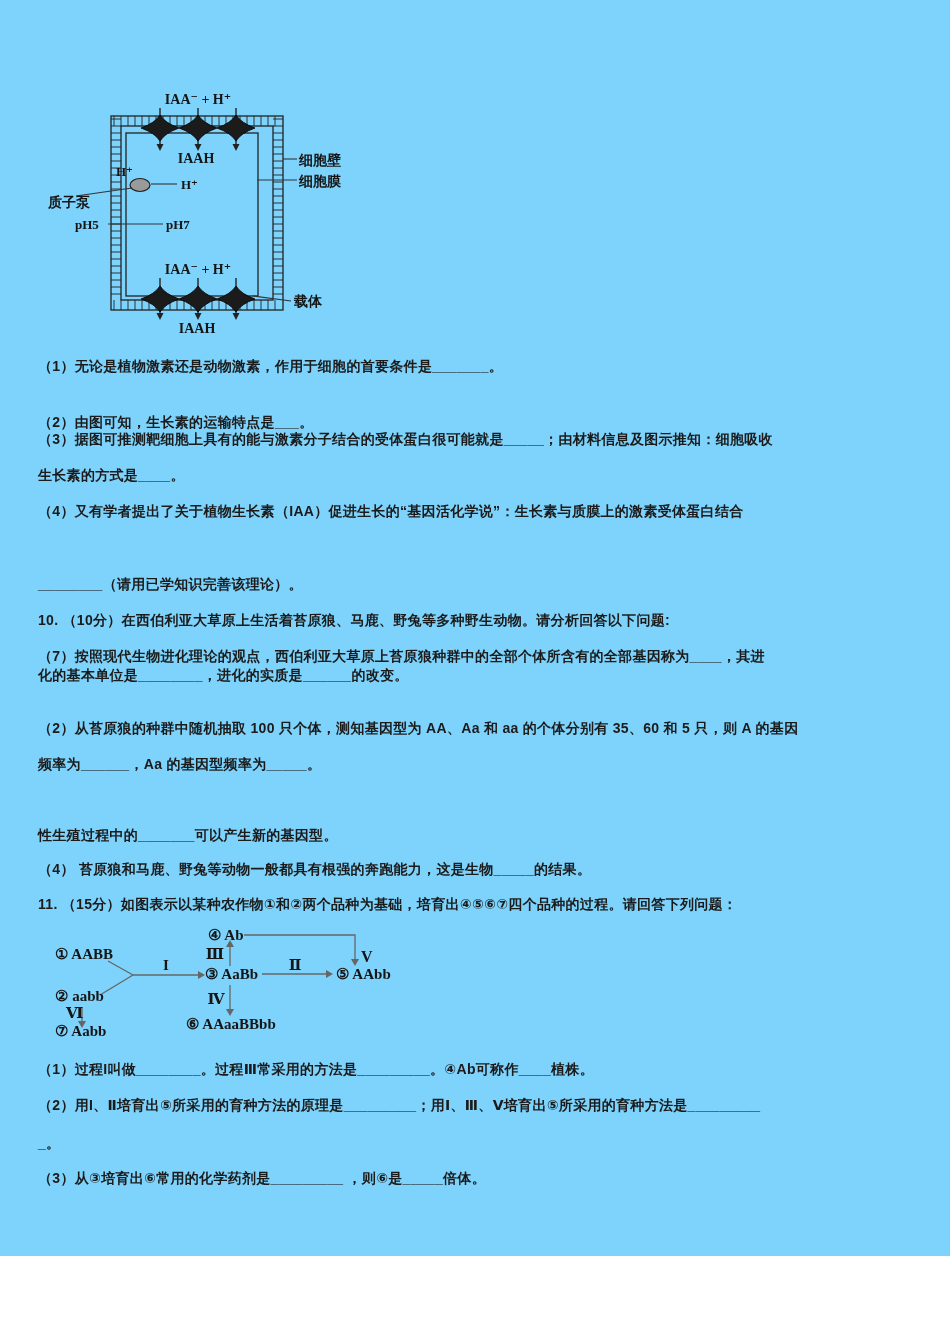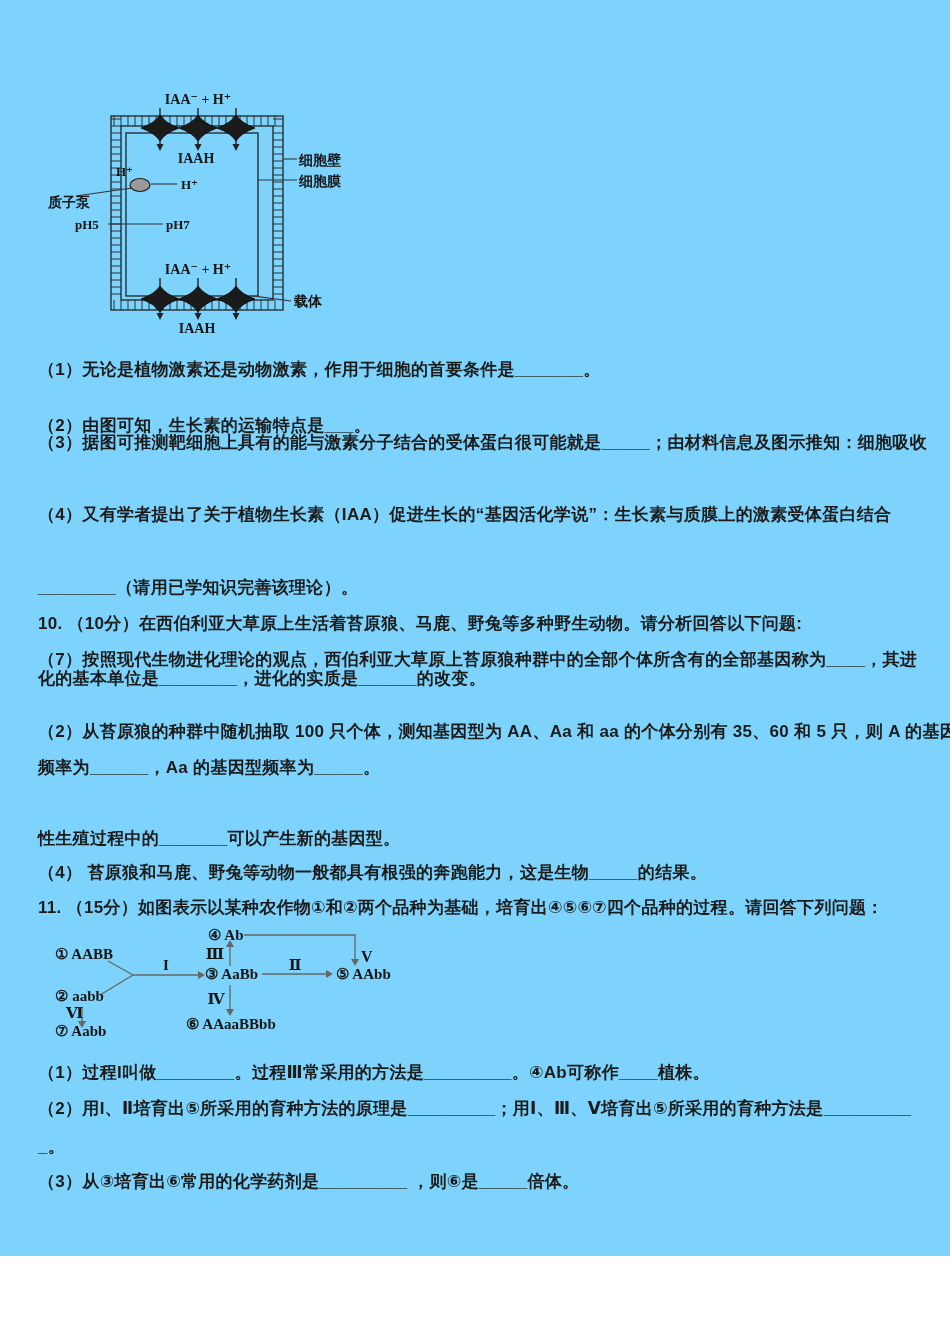--- a/index.html
+++ b/index.html
@@ -2,21 +2,21 @@
 <html><head>
 <meta charset="utf-8">
 <style>
   html,body { margin:0; padding:0; background:#ffffff; }
   .page {
     position:relative; width:950px; height:1256px; background:#7dd3fc;
     font-family:"Liberation Sans","DejaVu Sans",sans-serif; overflow:hidden;
   }
   .ln {
     position:absolute; left:38px; width:895px;
-    font-size:17px; font-weight:700; color:#1b1b1b;
+    font-size:14px; font-weight:700; color:#1b1b1b;
     letter-spacing:0.3px; white-space:nowrap;
     font-family:"Liberation Sans","DejaVu Sans",sans-serif;
   }
   .fig { position:absolute; }
   svg text {
     font-family:"Liberation Serif","DejaVu Serif",serif;
     font-weight:700; fill:#151515;
   }
   svg .cjk { font-family:"Liberation Sans","DejaVu Sans",sans-serif; font-weight:700; }
 </style>
@@ -96,20 +96,21 @@
     <text x="152" y="186" font-size="14" text-anchor="middle">IAA⁻ + H⁺</text>
     <text x="151" y="245" font-size="14" text-anchor="middle">IAAH</text>
     <text x="253" y="77" font-size="14" class="cjk">细胞壁</text>
     <text x="253" y="98" font-size="14" class="cjk">细胞膜</text>
     <text x="248" y="218" font-size="14" class="cjk">载体</text>
   </svg>
 
   <div class="ln" style="top:358px">（1）无论是植物激素还是动物激素，作用于细胞的首要条件是_______。</div>
   <div class="ln" style="top:414px">（2）由图可知，生长素的运输特点是___。</div>
   <div class="ln" style="top:431px">（3）据图可推测靶细胞上具有的能与激素分子结合的受体蛋白很可能就是_____；由材料信息及图示推知：细胞吸收</div>
+  <div class="ln" style="top:467px">生长素的方式是____。</div>
   <div class="ln" style="top:503px">（4）又有学者提出了关于植物生长素（IAA）促进生长的“基因活化学说”：生长素与质膜上的激素受体蛋白结合</div>
   <div class="ln" style="top:576px">________（请用已学知识完善该理论）。</div>
   <div class="ln" style="top:612px">10. （10分）在西伯利亚大草原上生活着苔原狼、马鹿、野兔等多种野生动物。请分析回答以下问题:</div>
   <div class="ln" style="top:648px">（7）按照现代生物进化理论的观点，西伯利亚大草原上苔原狼种群中的全部个体所含有的全部基因称为____，其进</div>
   <div class="ln" style="top:667px">化的基本单位是________，进化的实质是______的改变。</div>
   <div class="ln" style="top:720px">（2）从苔原狼的种群中随机抽取 100 只个体，测知基因型为 AA、Aa 和 aa 的个体分别有 35、60 和 5 只，则 A 的基因</div>
   <div class="ln" style="top:756px">频率为______，Aa 的基因型频率为_____。</div>
   <div class="ln" style="top:827px">性生殖过程中的_______可以产生新的基因型。</div>
   <div class="ln" style="top:861px">（4） 苔原狼和马鹿、野兔等动物一般都具有根强的奔跑能力，这是生物_____的结果。</div>
   <div class="ln" style="top:896px">11. （15分）如图表示以某种农作物①和②两个品种为基础，培育出④⑤⑥⑦四个品种的过程。请回答下列问题：</div>

